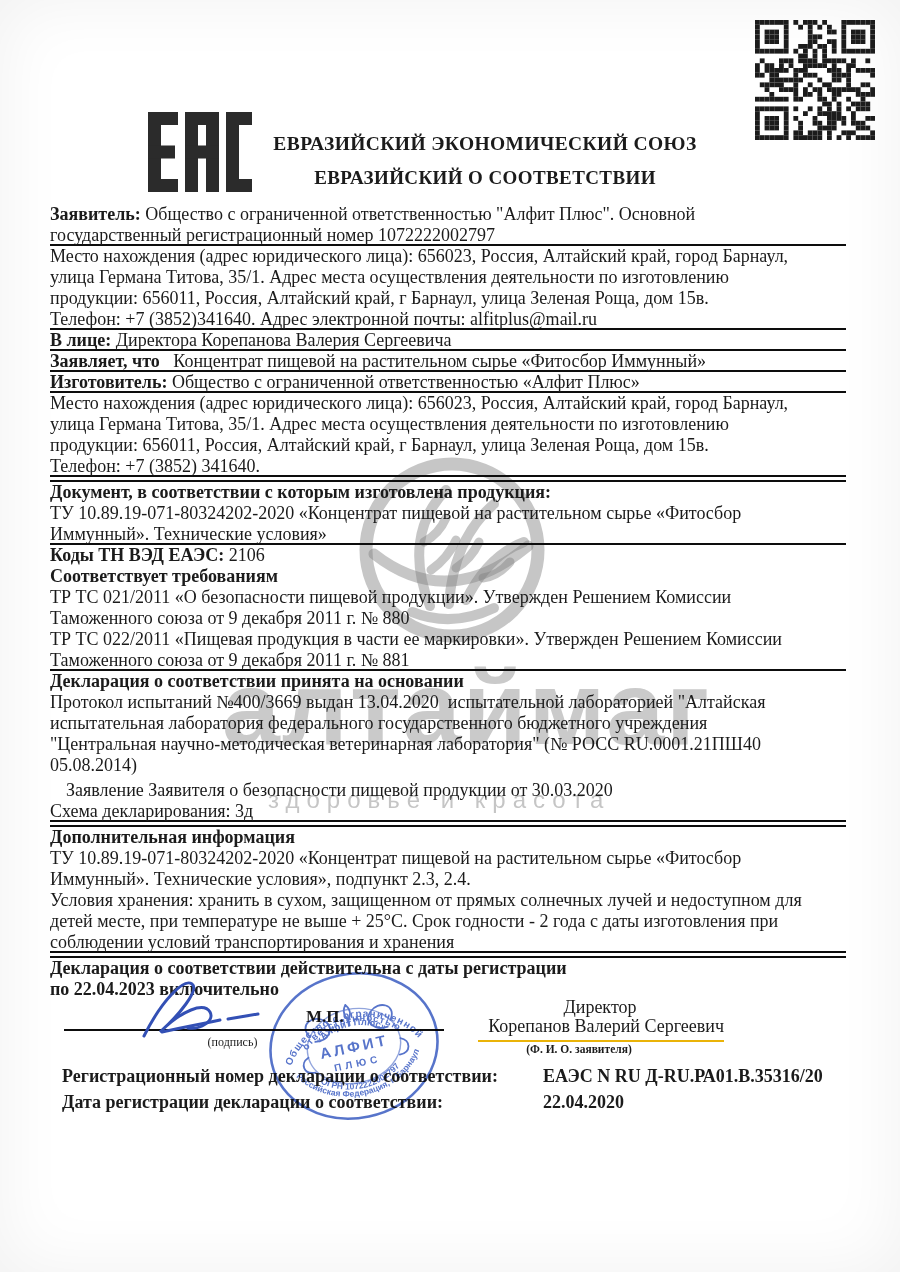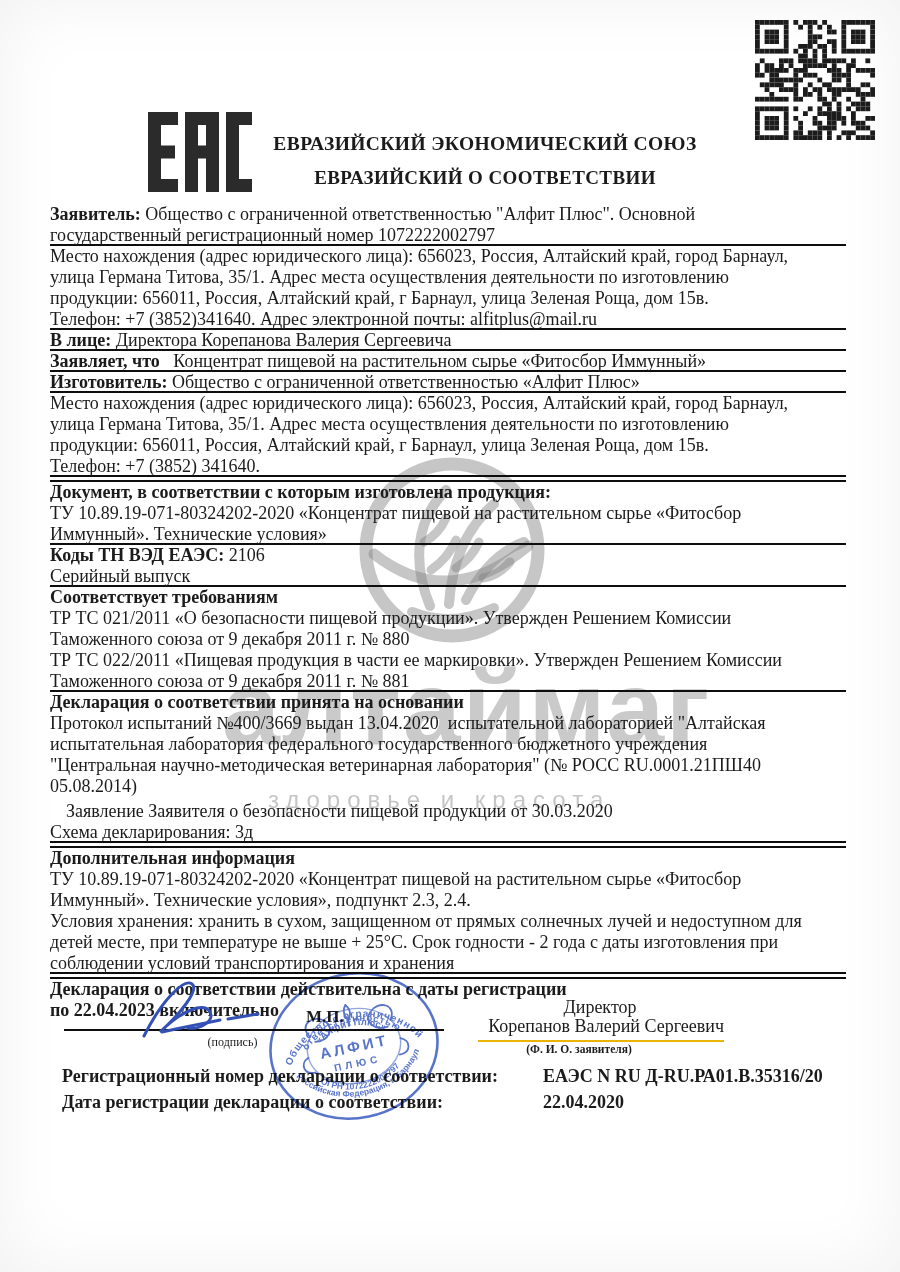--- a/index.html
+++ b/index.html
@@ -430,21 +430,20 @@
       <div class="ln u"><b>Изготовитель:</b><span> Общество с ограниченной ответственностью «Алфит Плюс»</span></div>
       <div class="ln"><span>Место нахождения (адрес юридического лица): 656023, Россия, Алтайский край, город Барнаул,</span></div>
       <div class="ln"><span>улица Германа Титова, 35/1. Адрес места осуществления деятельности по изготовлению</span></div>
       <div class="ln"><span>продукции: 656011, Россия, Алтайский край, г Барнаул, улица Зеленая Роща, дом 15в.</span></div>
       <div class="ln u"><span>Телефон: +7 (3852) 341640.</span></div>
       <div class="dvd"></div>
       <div class="ln"><b>Документ, в соответствии с которым изготовлена продукция:</b></div>
       <div class="ln"><span>ТУ 10.89.19-071-80324202-2020 «Концентрат пищевой на растительном сырье «Фитосбор</span></div>
       <div class="ln u"><span>Иммунный». Технические условия»</span></div>
       <div class="ln"><b>Коды ТН ВЭД ЕАЭС:</b><span> 2106</span></div>
-      <div class="ln u"><span>Серийный выпуск</span></div>
       <div class="ln"><b>Соответствует требованиям</b></div>
       <div class="ln"><span>ТР ТС 021/2011 «О безопасности пищевой продукции». Утвержден Решением Комиссии</span></div>
       <div class="ln"><span>Таможенного союза от 9 декабря 2011 г. № 880</span></div>
       <div class="ln"><span>ТР ТС 022/2011 «Пищевая продукция в части ее маркировки». Утвержден Решением Комиссии</span></div>
       <div class="ln u"><span>Таможенного союза от 9 декабря 2011 г. № 881</span></div>
       <div class="ln"><b>Декларация о соответствии принята на основании</b></div>
       <div class="ln"><span>Протокол испытаний №400/3669 выдан 13.04.2020&nbsp; испытательной лабораторией "Алтайская</span></div>
       <div class="ln"><span>испытательная лаборатория федерального государственного бюджетного учреждения</span></div>
       <div class="ln"><span>"Центральная научно-методическая ветеринарная лаборатория" (№ РОСС RU.0001.21ПШ40</span></div>
       <div class="ln"><span>05.08.2014)</span></div>

